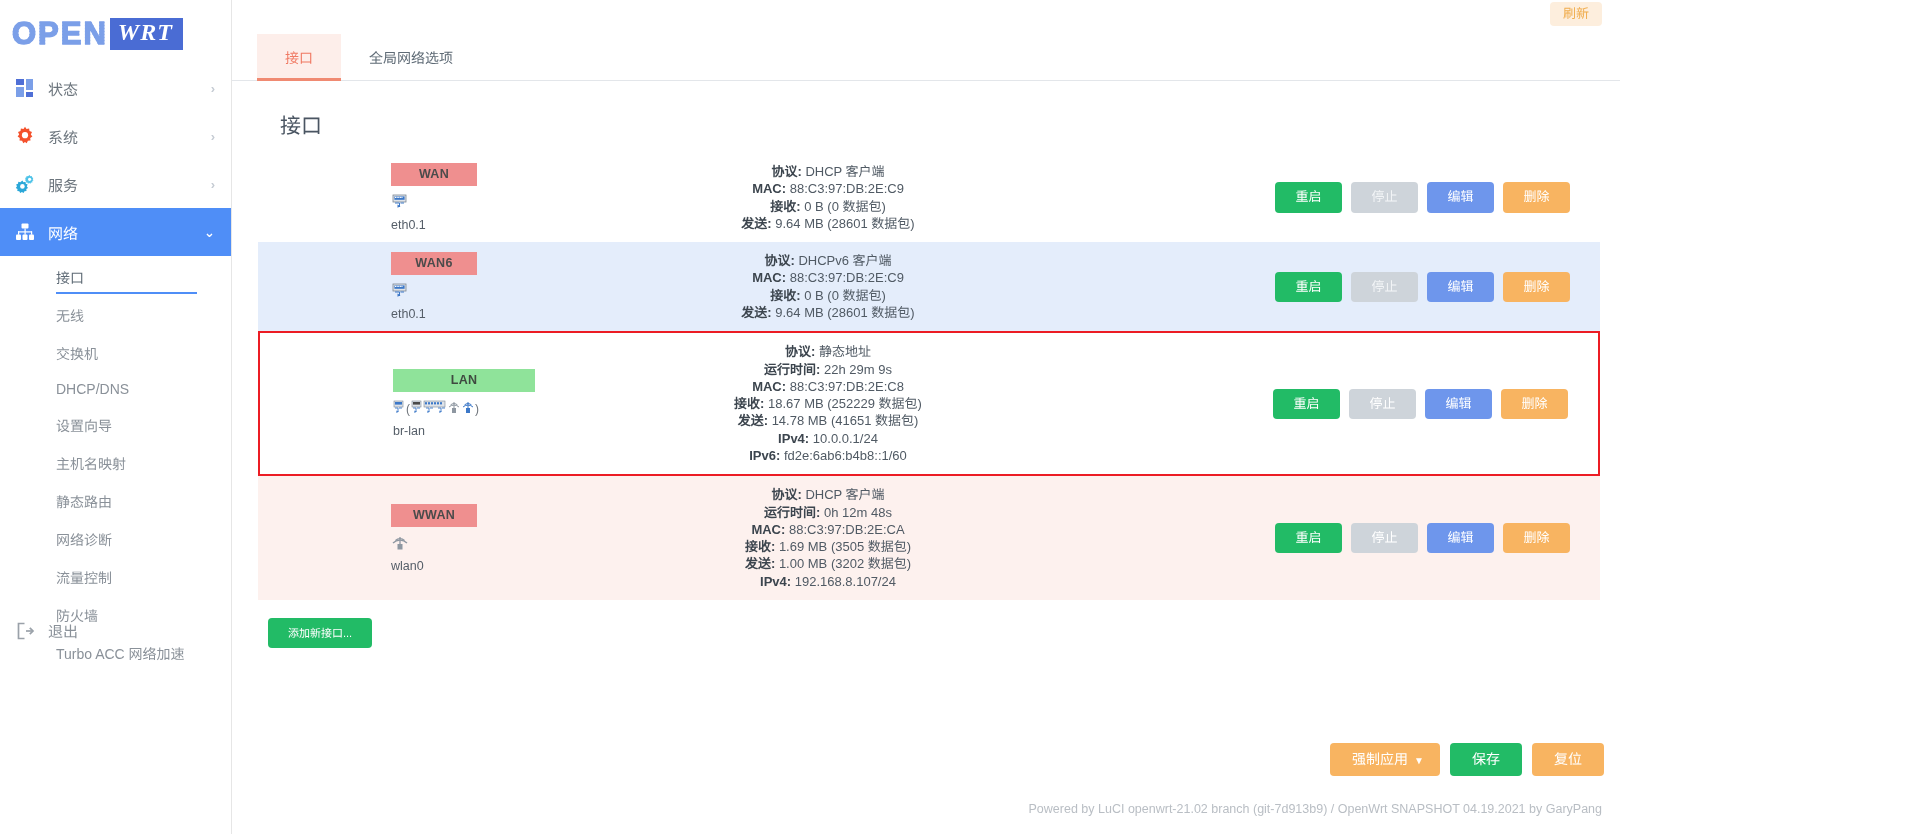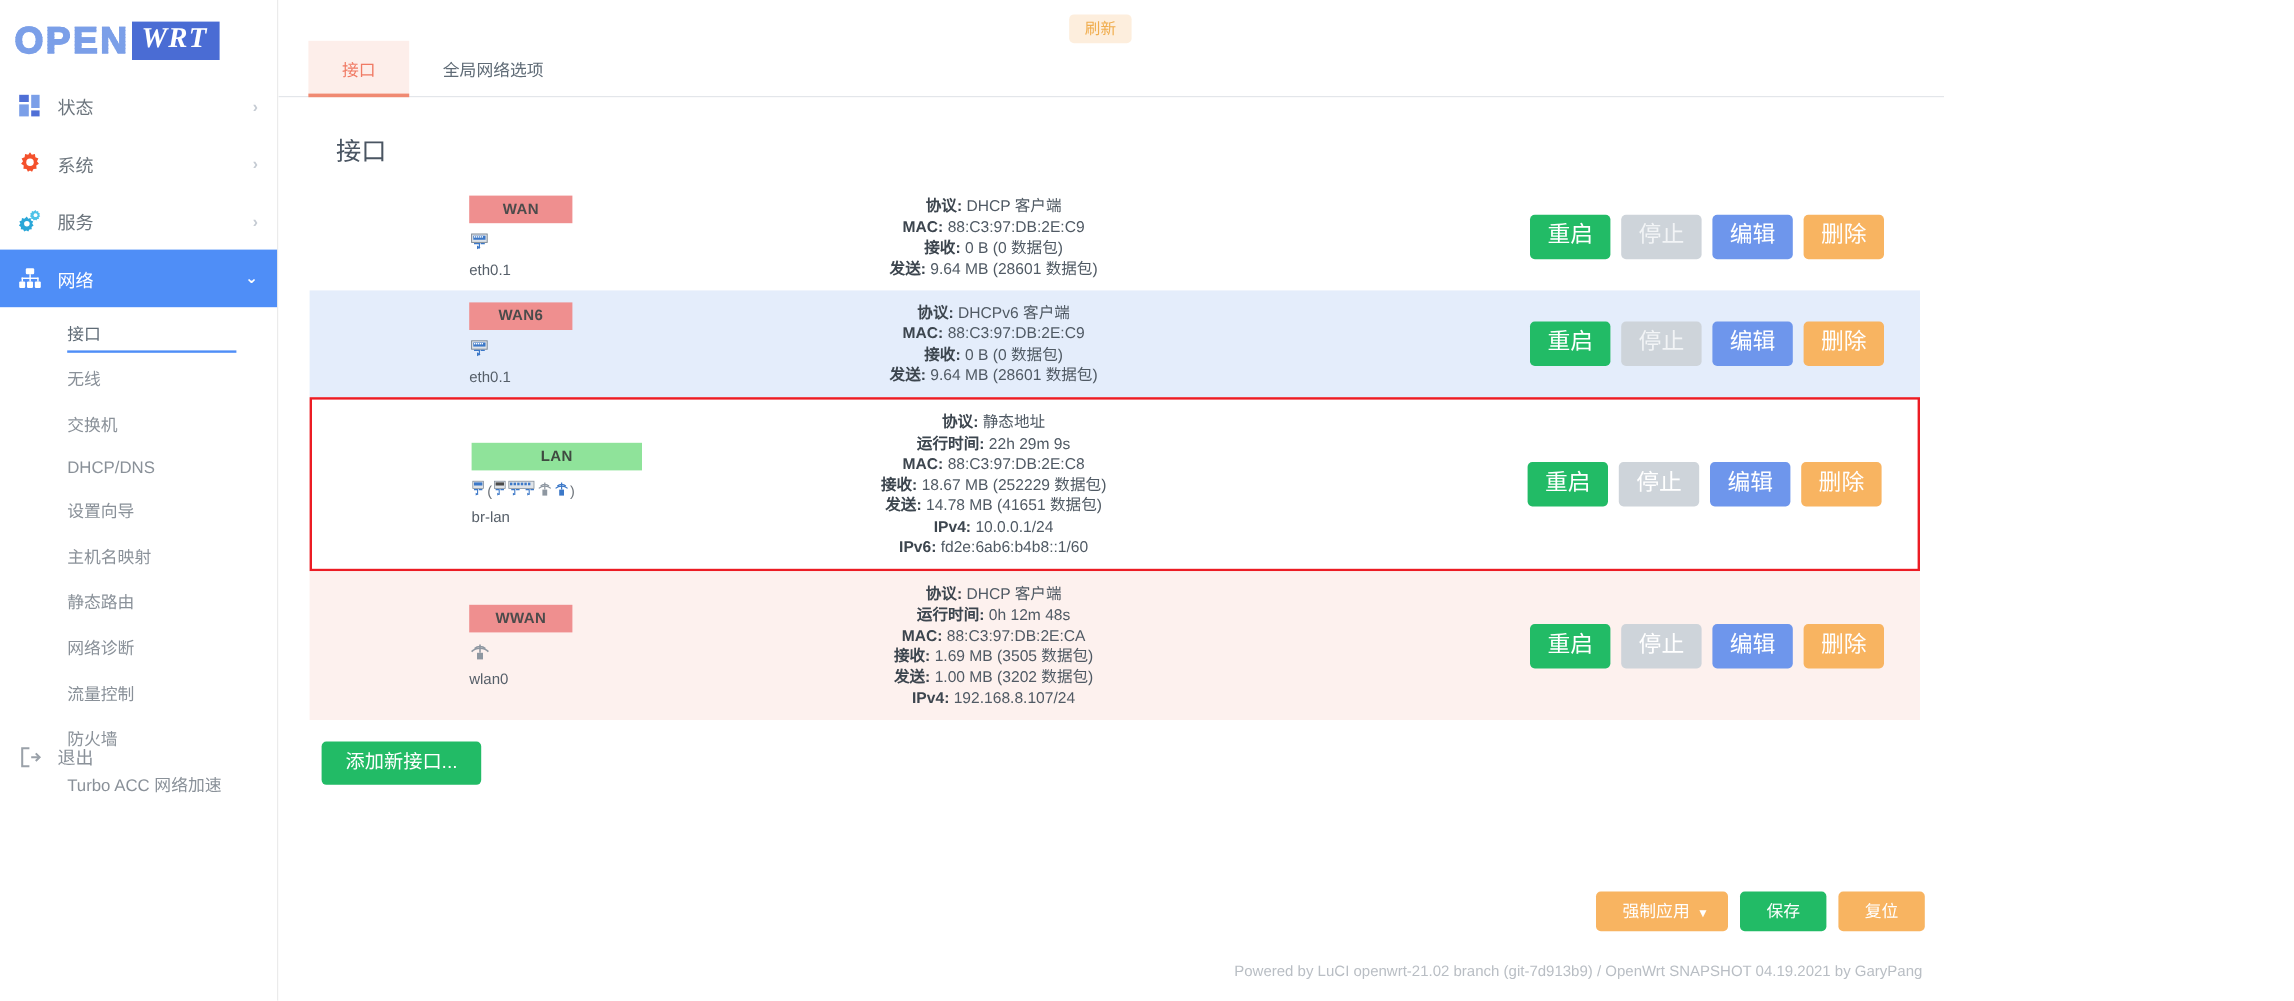--- a/index.html
+++ b/index.html
@@ -131,23 +131,23 @@
   .main {
     flex: 1;
     height: 834px;
     position: relative;
     overflow: hidden;
     background: #fff;
   }
   .topbar {
     height: 34px;
     display: flex;
-    justify-content: center;
+    justify-content: flex-end;
     align-items: flex-start;
-    padding: 12px 18px 0 0;
+    padding: 2px 18px 0 0;
   }
   .btn {
     border: none;
     border-radius: 4px;
     font-size: 14px;
     font-family: "Liberation Sans", sans-serif;
     cursor: pointer;
     padding: 7px 16px;
     color: #ffffff;
     line-height: 1.1;
@@ -267,29 +267,29 @@
   .iface-actions {
     display: flex;
     gap: 9px;
     align-items: center;
     min-width: 330px;
     justify-content: flex-end;
   }
   .iface-actions .btn {
     min-width: 67px;
     text-align: center;
-    font-size: 19px;
+    font-size: 13px;
     padding: 8px 10px;
   }
 
   .add-row { padding: 18px 0 0 12px; }
   .btn-add {
     background: #22bb66;
     padding: 9px 20px;
-    font-size: 16px;
+    font-size: 11px;
     border-radius: 4px;
   }
 
   .footer-actions {
     position: absolute;
     right: 16px;
     bottom: 58px;
     display: flex;
     gap: 10px;
   }

